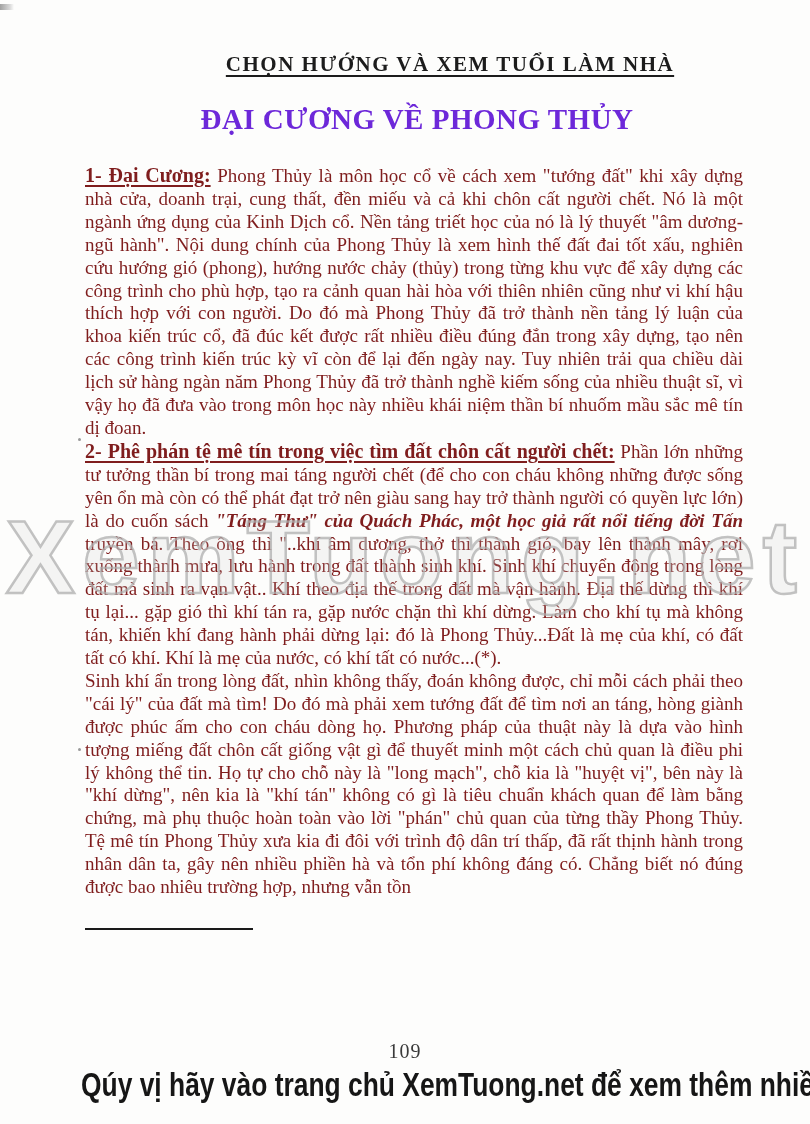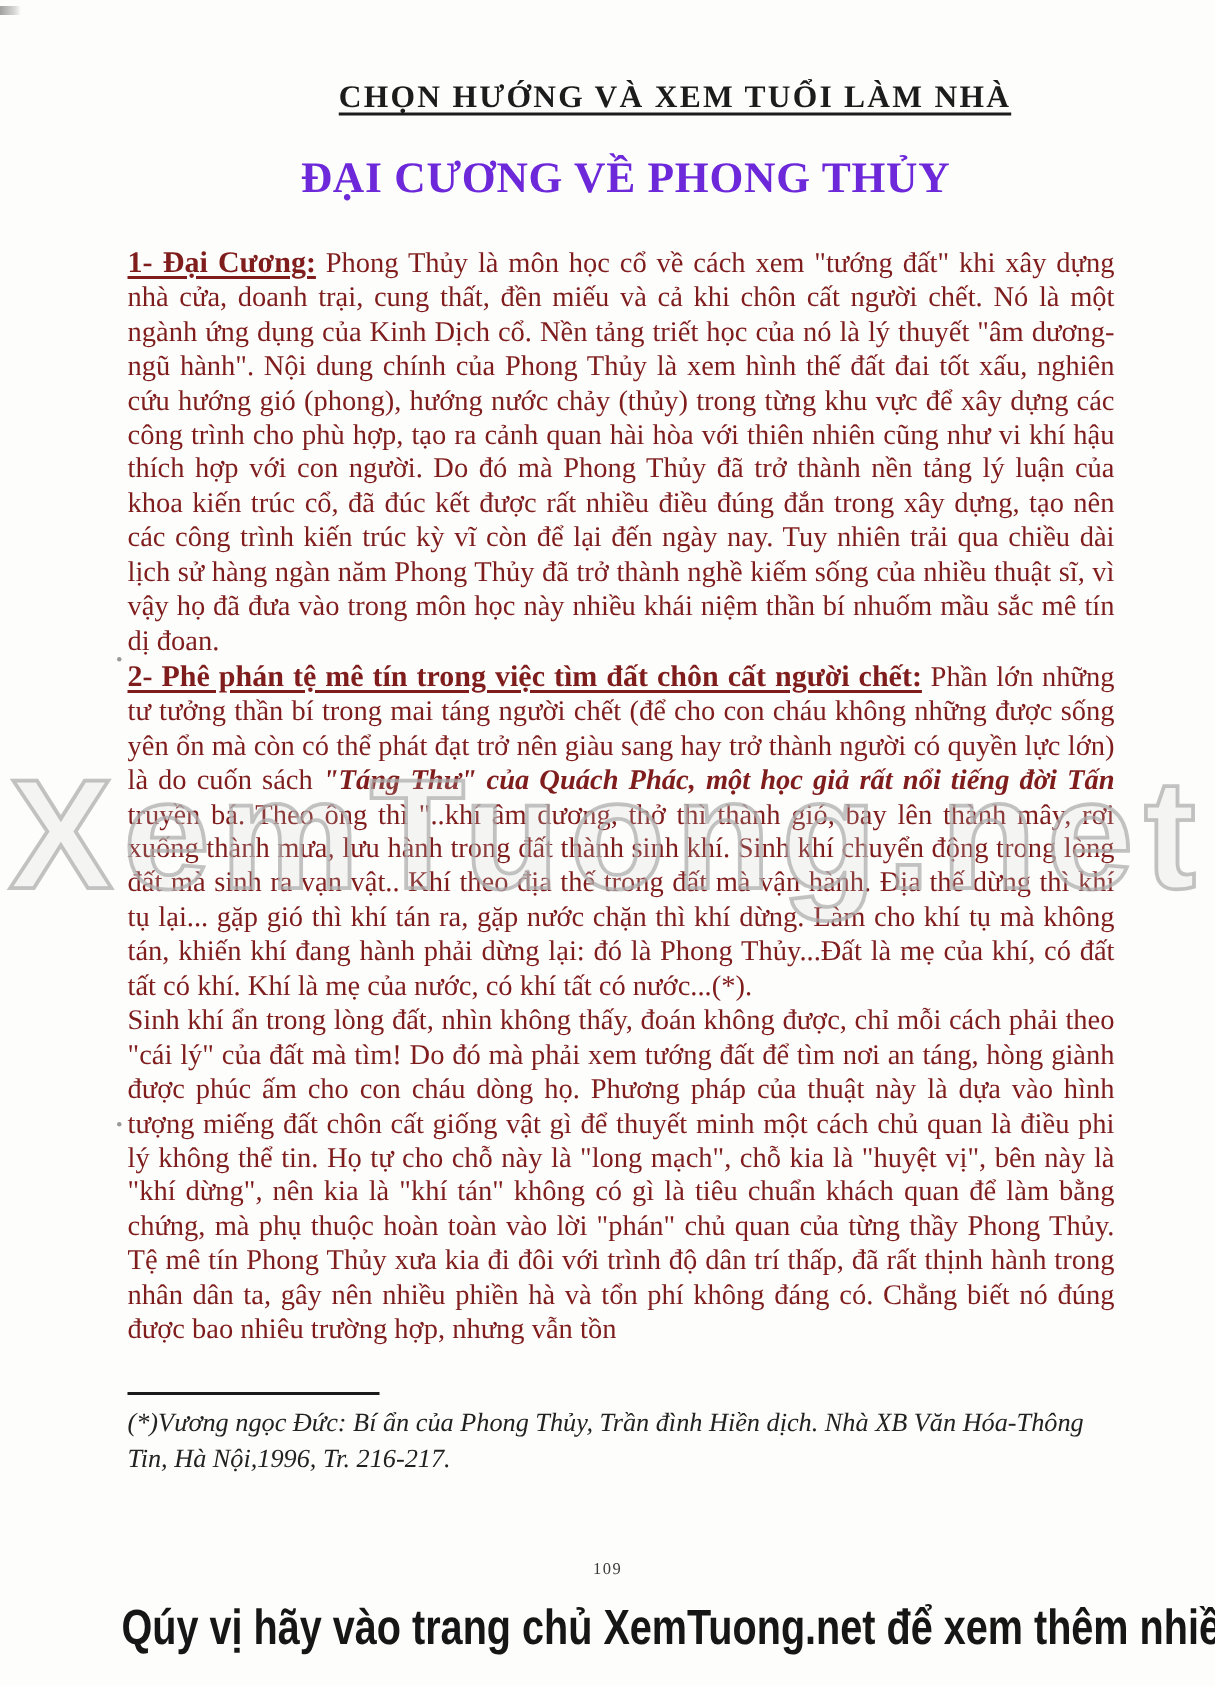--- a/index.html
+++ b/index.html
@@ -55,21 +55,21 @@
     position:absolute;top:498px;left:0;width:100%;text-align:center;
     font-family:"Liberation Sans","DejaVu Sans",sans-serif;
     font-size:104px;font-weight:700;letter-spacing:7px;line-height:1.15;
     color:rgba(205,205,205,0.18);
     -webkit-text-stroke:2.5px rgba(175,175,175,0.75);
     pointer-events:none;z-index:5;white-space:nowrap;
   }
 
   .page-number{
     position:absolute;top:1040px;left:0;width:100%;text-align:center;
-    font-size:11px;color:#3a3a3a;letter-spacing:1px;
+    font-size:20px;color:#3a3a3a;letter-spacing:1px;
   }
 
   .footer-banner{
     position:absolute;top:1066px;left:0;width:100%;text-align:center;
     font-family:"Liberation Sans","DejaVu Sans",sans-serif;
     font-size:33px;font-weight:700;color:#161616;
     transform:scaleX(0.80);transform-origin:50% 50%;
     white-space:nowrap;
   }
 </style>
@@ -91,20 +91,19 @@
 
     <p><span class="sec-head">2- Phê phán tệ mê tín trong việc tìm đất chôn cất người chết:</span><span> Phần lớn những tư tưởng thần bí trong mai táng người chết (để cho con cháu không những được sống yên ổn mà còn có thể phát đạt trở nên giàu sang hay trở thành người có quyền lực lớn) là do cuốn sách </span><span class="bold-ital">"Táng Thư" của Quách Phác, một học giả rất nổi tiếng đời Tấn</span><span> truyền bá. Theo ông thì "</span><span class="ital">..khí âm dương, thở thì thành gió, bay lên thành mây, rơi xuống thành mưa, lưu hành trong đất thành sinh khí. Sinh khí chuyển động trong lòng đất mà sinh ra vạn vật.. Khí theo địa thế trong đất mà vận hành. Địa thế dừng thì khí tụ lại... gặp gió thì khí tán ra, gặp nước chặn thì khí dừng. Làm cho khí tụ mà không tán, khiến khí đang hành phải dừng lại: đó là Phong Thủy...Đất là mẹ của khí, có đất tất có khí. Khí là mẹ của nước, có khí tất có nước...(*).</span></p>
 
     <p><span>Sinh khí ẩn trong lòng đất, nhìn không thấy, đoán không được, chỉ mỗi cách phải theo "cái lý" của đất mà tìm! Do đó mà phải xem tướng đất để tìm nơi an táng, hòng giành được phúc ấm cho con cháu dòng họ. Phương pháp của thuật này là dựa vào hình tượng miếng đất chôn cất giống vật gì để thuyết minh một cách chủ quan là điều phi lý không thể tin. Họ tự cho chỗ này là "long mạch", chỗ kia là "huyệt vị", bên này là "khí dừng", nên kia là "khí tán" không có gì là tiêu chuẩn khách quan để làm bằng chứng, mà phụ thuộc hoàn toàn vào lời "phán" chủ quan của từng thầy Phong Thủy.  Tệ mê tín Phong Thủy xưa kia đi đôi với trình độ dân trí thấp, đã rất thịnh hành trong nhân dân ta, gây nên nhiều phiền hà và tổn phí không đáng có. Chẳng biết nó đúng được bao nhiêu trường hợp, nhưng vẫn tồn</span></p>
   </div>
 
   <div class="watermark">XemTuong.net</div>
 
   <div class="footnote">
     <div class="footnote-rule"></div>
-    <span>(*)Vương ngọc Đức: Bí ẩn của Phong Thủy, Trần đình Hiền dịch. Nhà XB Văn Hóa-Thông Tin, Hà Nội,1996, Tr. 216-217.</span>
   </div>
 
   <div class="page-number">109</div>
 
   <div class="footer-banner">Qúy vị hãy vào trang chủ XemTuong.net để xem thêm nhiều mục hay khác</div>
 
 </div>
 
 </body></html>

